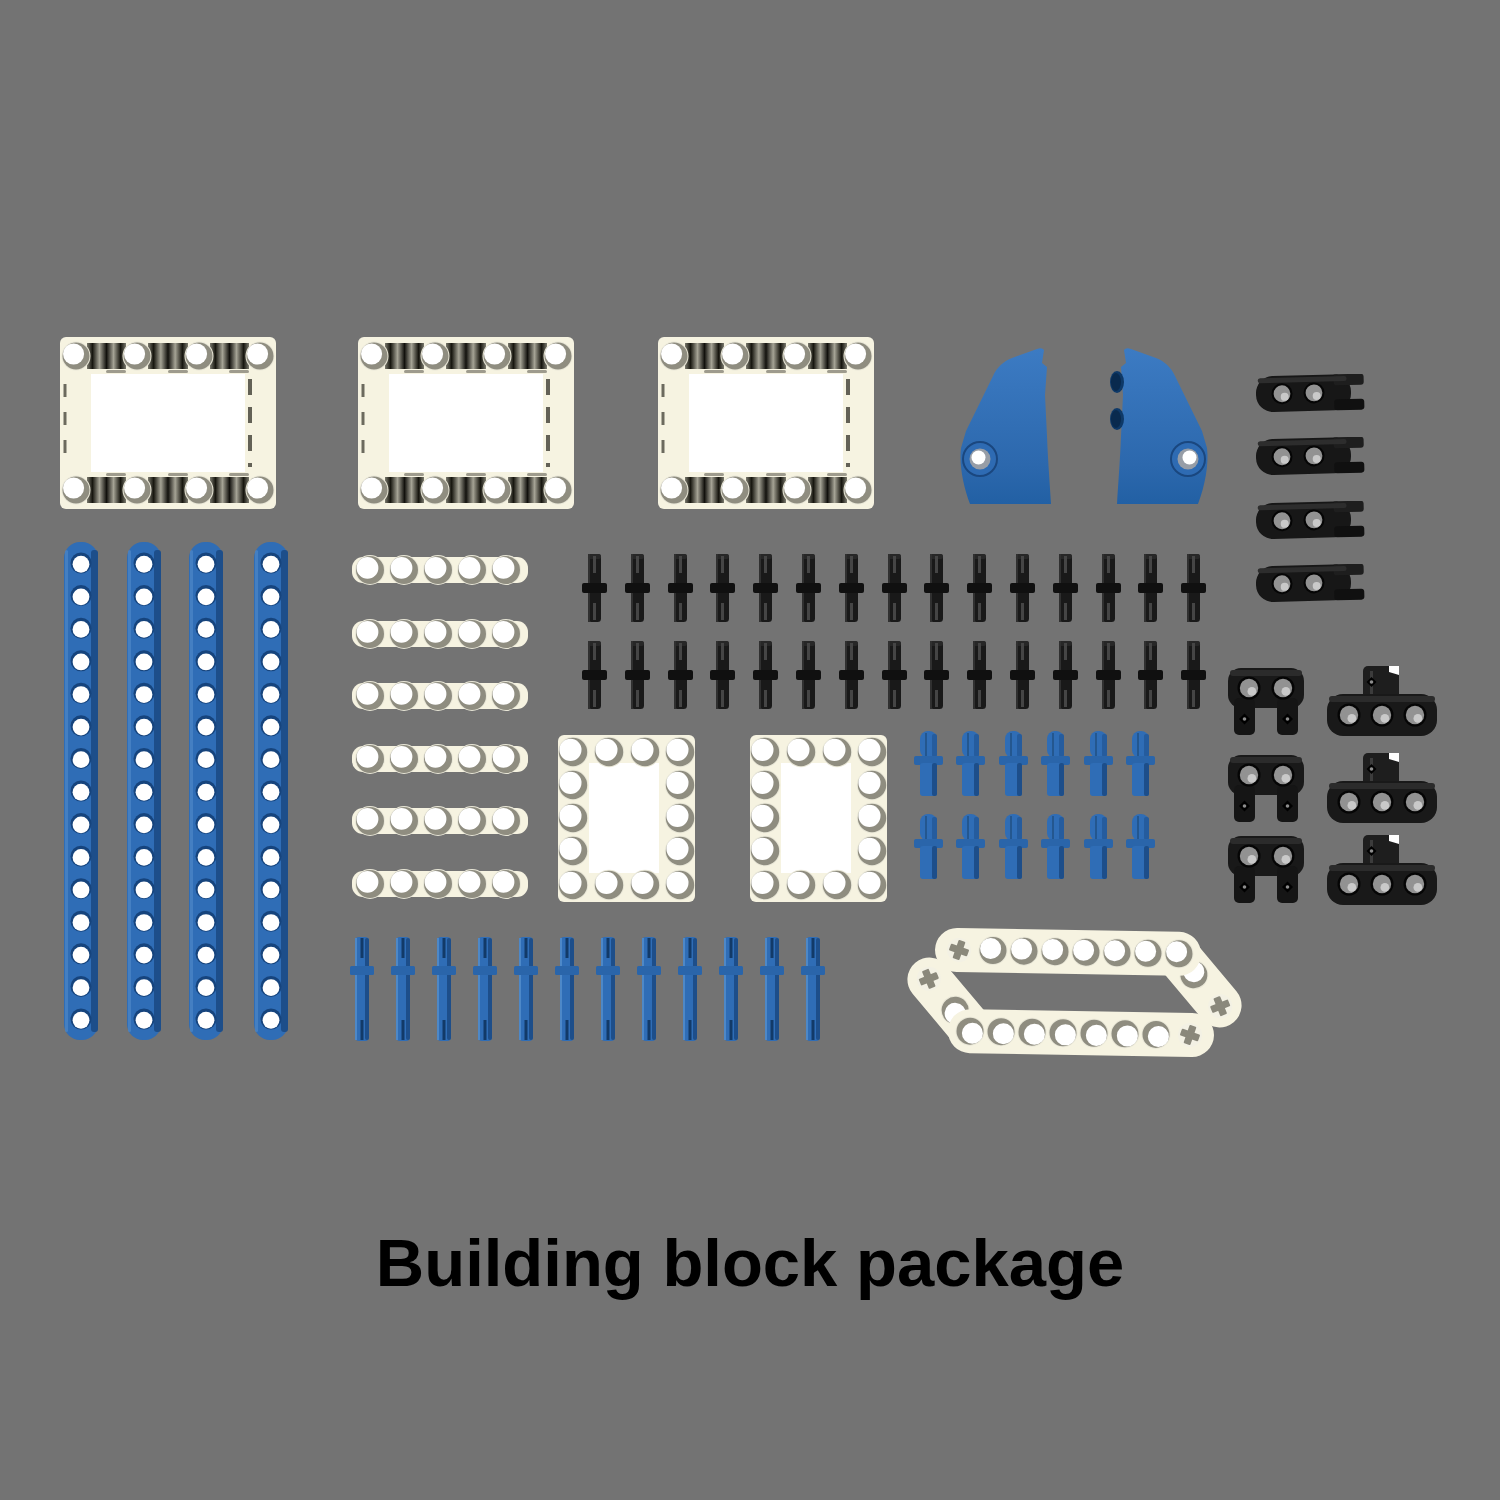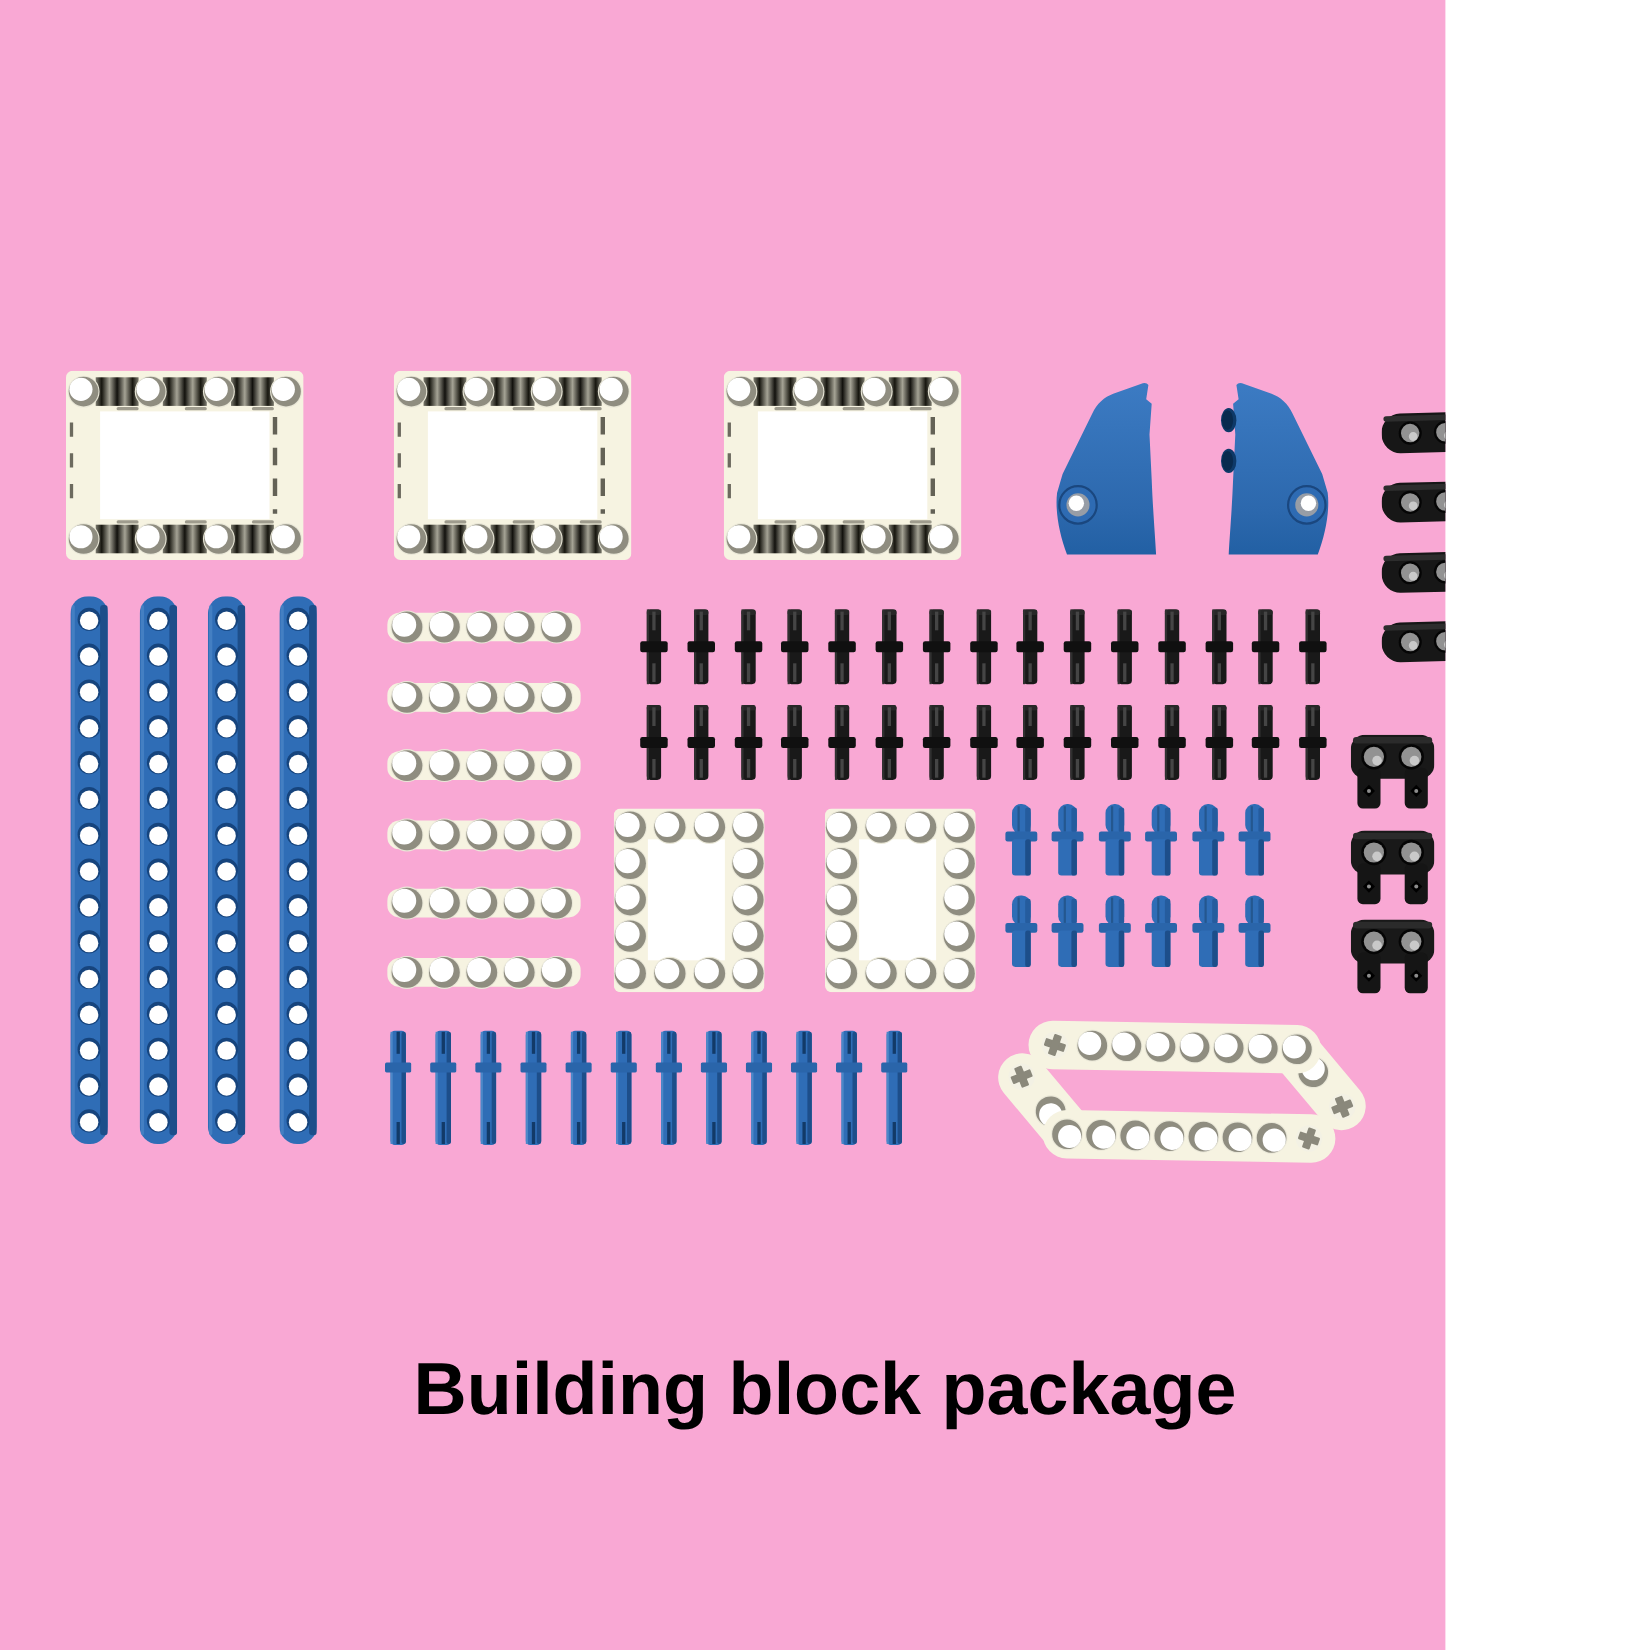--- a/index.html
+++ b/index.html
@@ -1,17 +1,17 @@
 <!DOCTYPE html>
 <html><head>
 <meta charset="utf-8">
 <style>
   html,body{margin:0;padding:0;background:#ffffff;}
   body{width:1500px;height:1500px;font-family:"Liberation Sans",sans-serif;}
-  #canvas{position:relative;width:1314px;height:1500px;background:#f9a8d4;overflow:hidden;}
+  #canvas{position:relative;width:1500px;height:1500px;background:#737373;overflow:hidden;}
   .group{position:absolute;left:0;top:0;width:100%;height:100%;}
   .piece{position:absolute;}
   .caption{position:absolute;left:0;top:1224px;width:1500px;text-align:center;
            font-size:67px;font-weight:700;color:#000;letter-spacing:0px;}
 </style>
 </head>
 <body>
 
 <div id="canvas">
   <div class="group">

